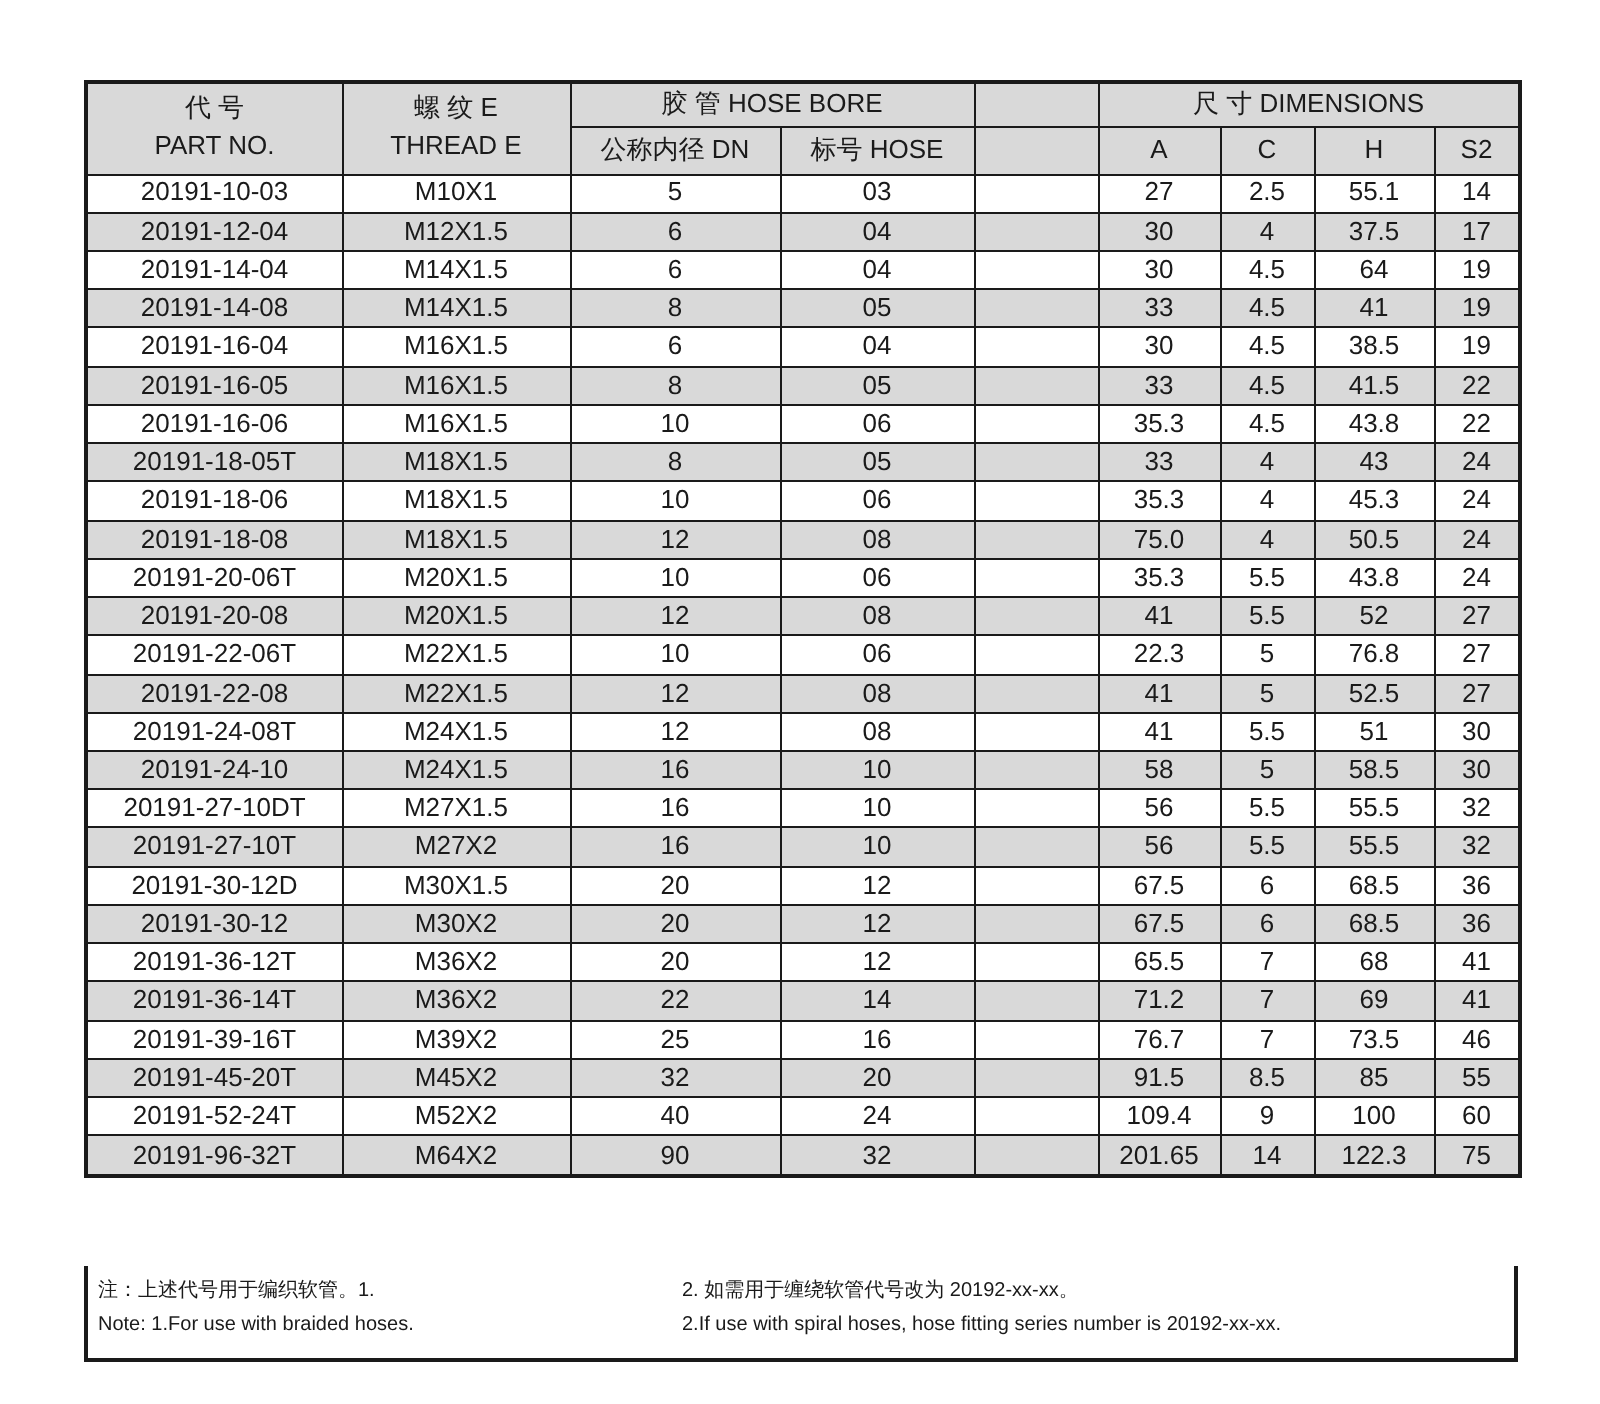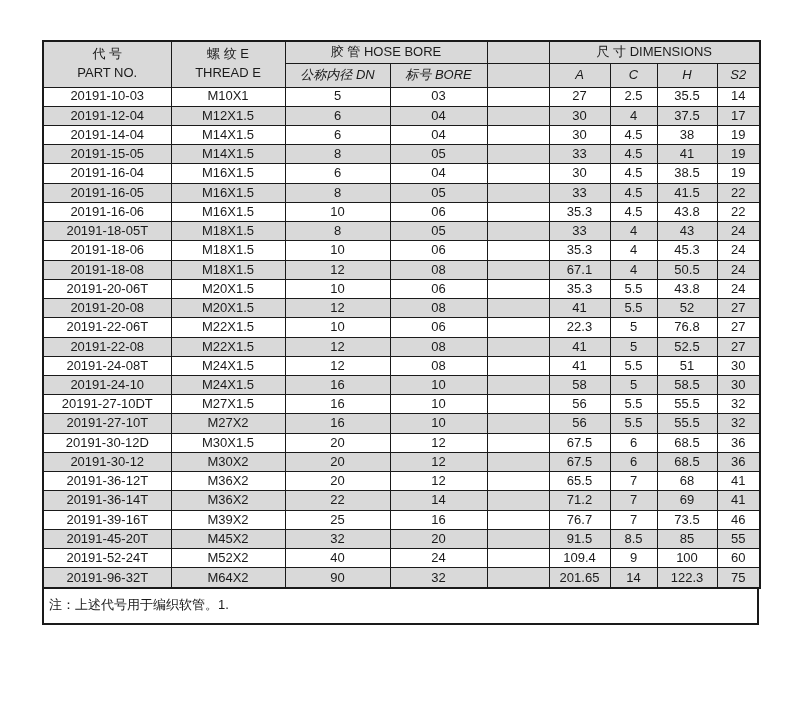--- a/index.html
+++ b/index.html
@@ -30,30 +30,31 @@
     vertical-align: middle;
     padding: 0;
     font-weight: normal;
     font-size: 13px;
     white-space: nowrap;
     overflow: hidden;
     line-height: 1.25;
   }
   thead th { background: var(--header-bg, #d9d9d9); }
   thead tr.h1 { height: 22px; }
-  thead tr.h2 { height: 24px; font-style: italic; }
+  thead tr.h2 { height: 24px; }
   thead .two-line div { line-height: 1.45; }
   tbody td { background: var(--row-bg, #ffffff); }
   tbody tr.alt td { background: var(--row-alt-bg, #d9d9d9); }
   .notes {
     border: 2px solid var(--border, #1a1a1a);
     border-top: none;
     background: #ffffff;
     padding: 5px 4px 8px 5px;
-    font-size: 13px;
+    font-size: 10px;
+    margin-top: 44px;
   }
   .note-line { display: flex; line-height: 1.65; }
   .note-line .n1 { width: 292px; flex: none; }
   .note-line .n2 { flex: 1; }
 </style>
 </head>
 <body>
 
 <div class="doc">
   <table class="spec">
@@ -77,38 +78,38 @@
         <th rowspan="2" class="two-line">
           <div>螺 纹 E</div>
           <div>THREAD E</div>
         </th>
         <th colspan="2">胶 管 HOSE BORE</th>
         <th></th>
         <th colspan="4">尺 寸 DIMENSIONS</th>
       </tr>
       <tr class="h2">
         <th>公称内径 DN</th>
-        <th>标号 BORE</th>
+        <th>标号 HOSE</th>
         <th></th>
         <th>A</th>
         <th>C</th>
         <th>H</th>
         <th>S2</th>
       </tr>
     </thead>
     <tbody>
         <tr>
           <td>20191-10-03</td>
           <td>M10X1</td>
           <td>5</td>
           <td>03</td>
           <td></td>
           <td>27</td>
           <td>2.5</td>
-          <td>35.5</td>
+          <td>55.1</td>
           <td>14</td>
         </tr>
         <tr class="alt">
           <td>20191-12-04</td>
           <td>M12X1.5</td>
           <td>6</td>
           <td>04</td>
           <td></td>
           <td>30</td>
           <td>4</td>
@@ -116,25 +117,25 @@
           <td>17</td>
         </tr>
         <tr>
           <td>20191-14-04</td>
           <td>M14X1.5</td>
           <td>6</td>
           <td>04</td>
           <td></td>
           <td>30</td>
           <td>4.5</td>
-          <td>38</td>
+          <td>64</td>
           <td>19</td>
         </tr>
         <tr class="alt">
-          <td>20191-15-05</td>
+          <td>20191-14-08</td>
           <td>M14X1.5</td>
           <td>8</td>
           <td>05</td>
           <td></td>
           <td>33</td>
           <td>4.5</td>
           <td>41</td>
           <td>19</td>
         </tr>
         <tr>
@@ -191,21 +192,21 @@
           <td>4</td>
           <td>45.3</td>
           <td>24</td>
         </tr>
         <tr class="alt">
           <td>20191-18-08</td>
           <td>M18X1.5</td>
           <td>12</td>
           <td>08</td>
           <td></td>
-          <td>67.1</td>
+          <td>75.0</td>
           <td>4</td>
           <td>50.5</td>
           <td>24</td>
         </tr>
         <tr>
           <td>20191-20-06T</td>
           <td>M20X1.5</td>
           <td>10</td>
           <td>06</td>
           <td></td>
@@ -378,15 +379,20 @@
           <td>14</td>
           <td>122.3</td>
           <td>75</td>
         </tr>
       </tbody>
   </table>
 
   <div class="notes">
     <div class="note-line">
       <span class="n1">注：上述代号用于编织软管。1.</span>
+      <span class="n2">2. 如需用于缠绕软管代号改为 20192-xx-xx。</span>
+    </div>
+    <div class="note-line">
+      <span class="n1">Note: 1.For use with braided hoses.</span>
+      <span class="n2">2.If use with spiral hoses, hose fitting series number is 20192-xx-xx.</span>
     </div>
   </div>
 </div>
 
 </body></html>

